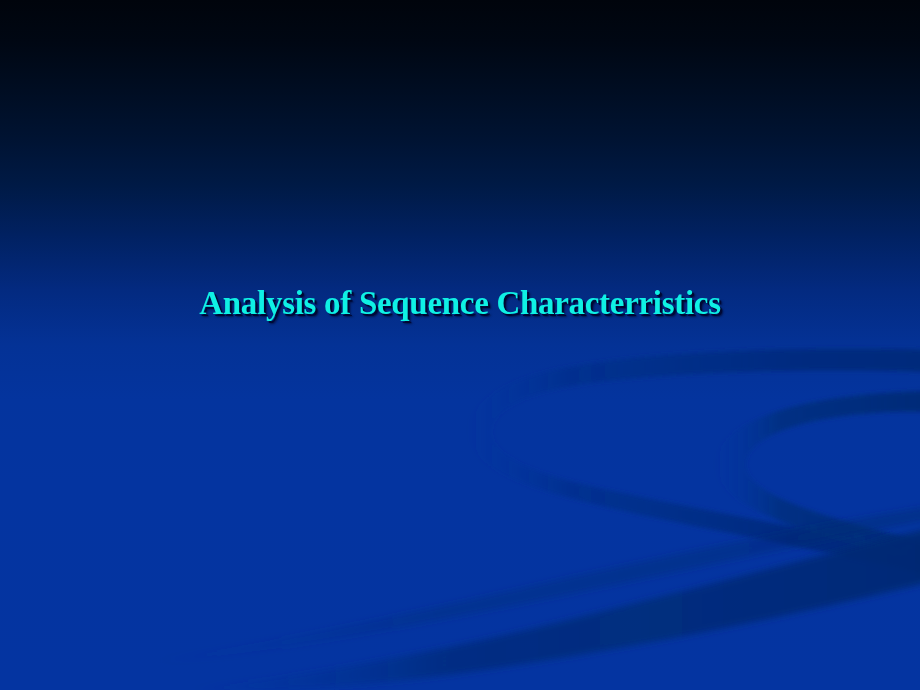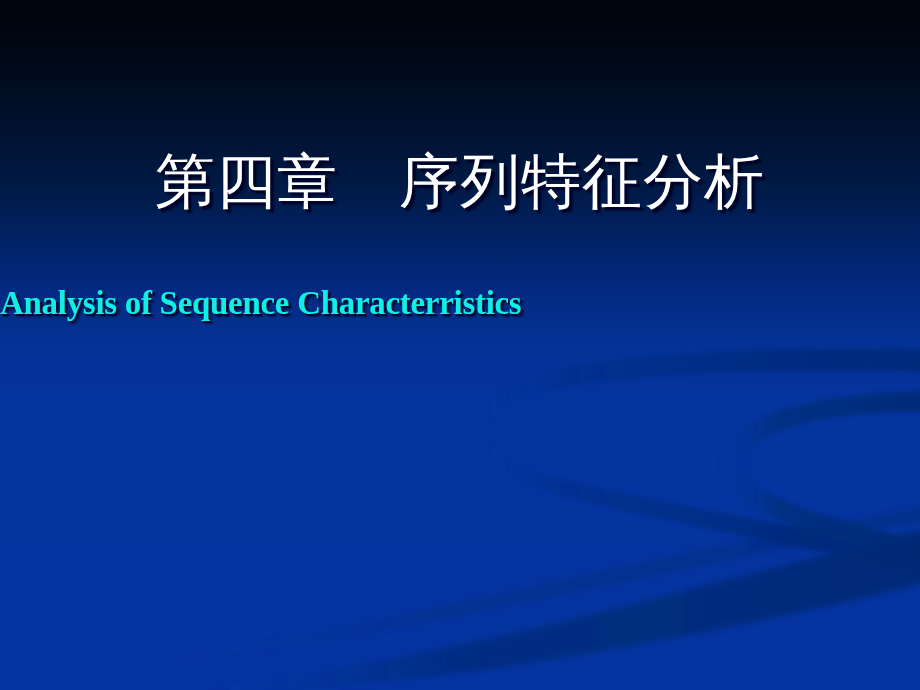--- a/index.html
+++ b/index.html
@@ -63,21 +63,21 @@
     text-shadow:
       3px 3px 0 rgba(0, 0, 40, 0.72),
       4px 4px 2px rgba(0, 0, 25, 0.45);
   }
 
   #subtitle-en {
     position: absolute;
     left: 0;
     top: 287px;
     width: 920px;
-    text-align: left;
+    text-align: center;
     color: #0ff0e4;
     font-size: 33px;
     font-weight: bold;
     line-height: 1.0;
     letter-spacing: -0.3px;
     white-space: pre;
     text-shadow:
       2px 2px 0 rgba(0, 5, 45, 0.85),
       3px 3px 2px rgba(0, 2, 30, 0.55);
   }
@@ -158,18 +158,17 @@
                C 790 546, 620 586, 450 618
                C 360 636, 272 650, 200 658
                L 150 662
                C 260 644, 400 616, 540 584
                C 690 550, 820 524, 930 506
                Z" fill="url(#ribFade3)" opacity="0.45"></path>
     </g>
   </svg>
 
   <div class="text-layer">
-    <div id="title-cn">第四章　序列特征分析</div>
 
     <div id="subtitle-en">Analysis of Sequence Characterristics</div>
   </div>
 
 </div>
 
 </body></html>

